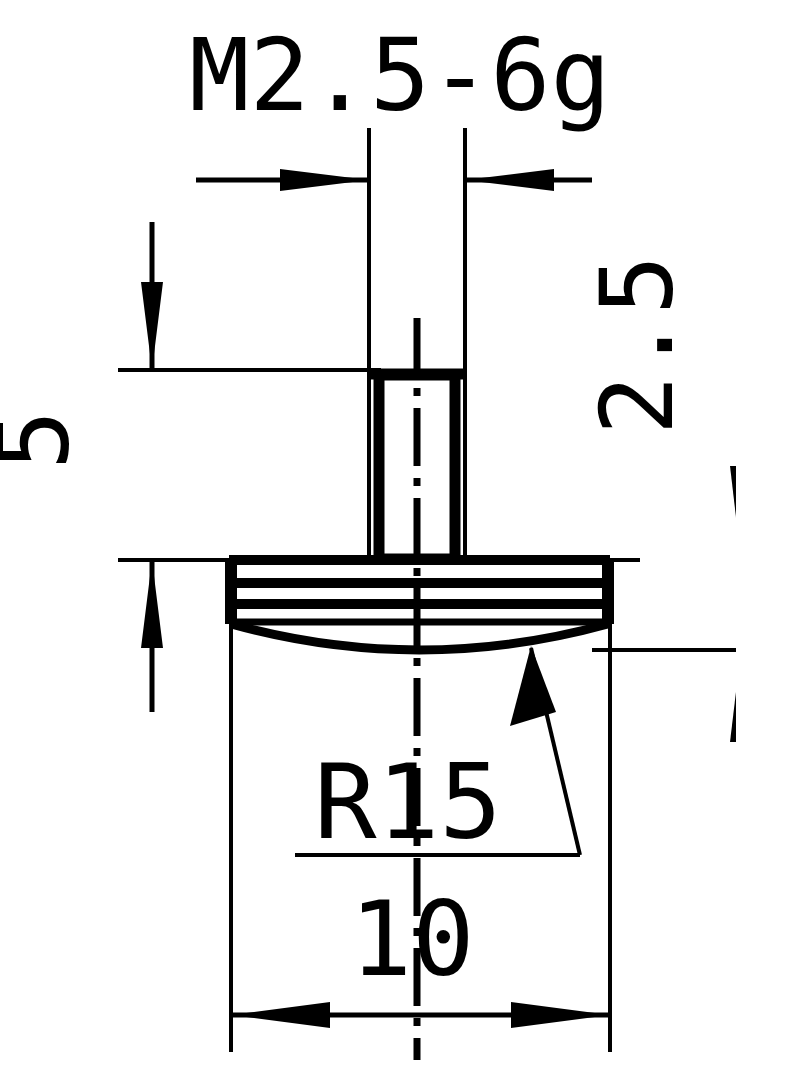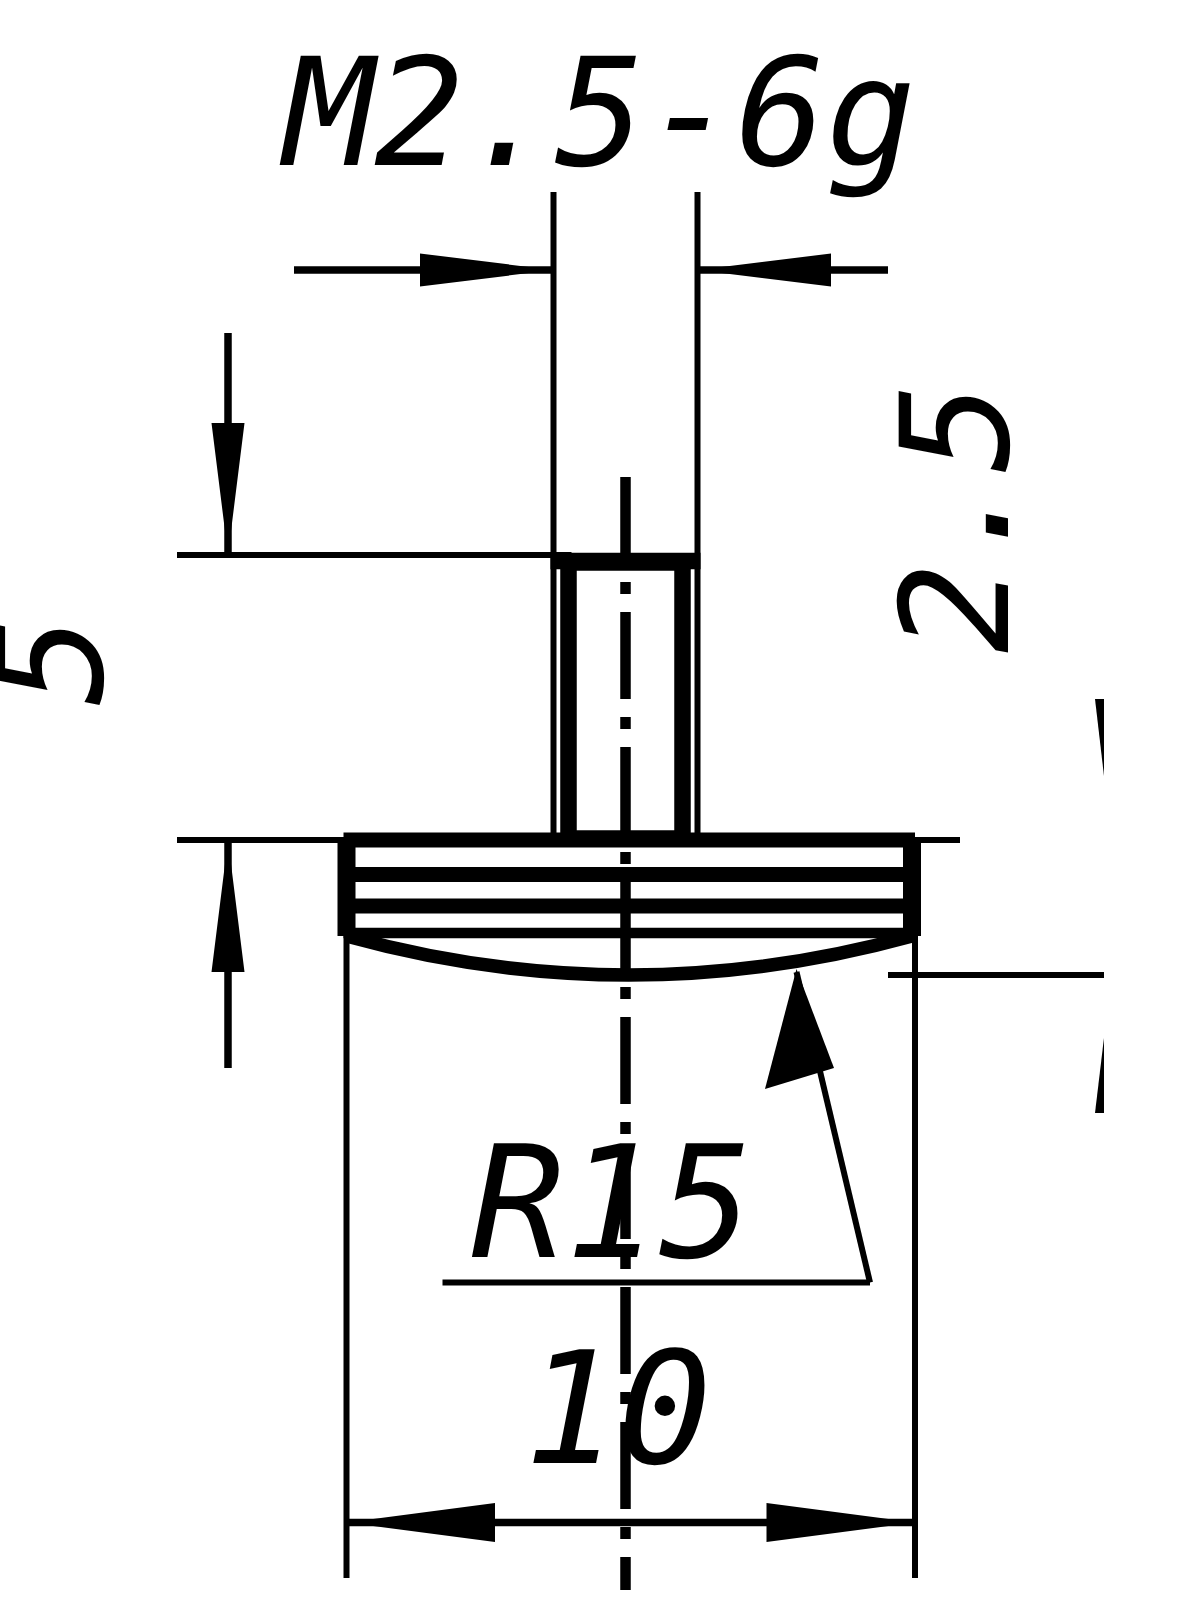--- a/index.html
+++ b/index.html
@@ -10,21 +10,20 @@
   }
   body {
     font-family: "DejaVu Sans Mono", monospace;
   }
   #drawing-root {
     position: relative;
     width: 736px;
     height: 1072px;
     background: #eab308;
     overflow: hidden;
-    font-style: italic;
   }
   #drawing-root svg {
     display: block;
   }
   .dim-text {
     font-family: "DejaVu Sans Mono", monospace;
     font-weight: 400;
     fill: #000000;
     stroke: none;
   }

